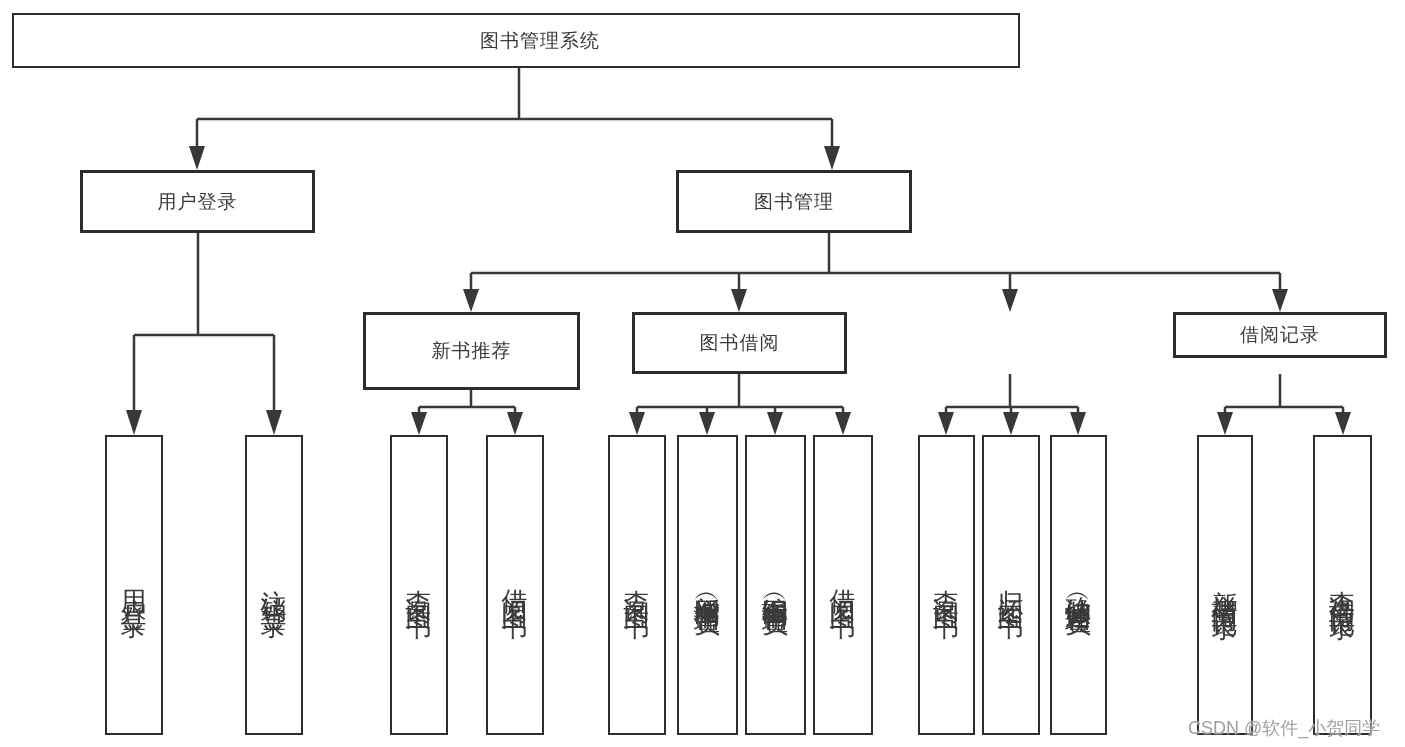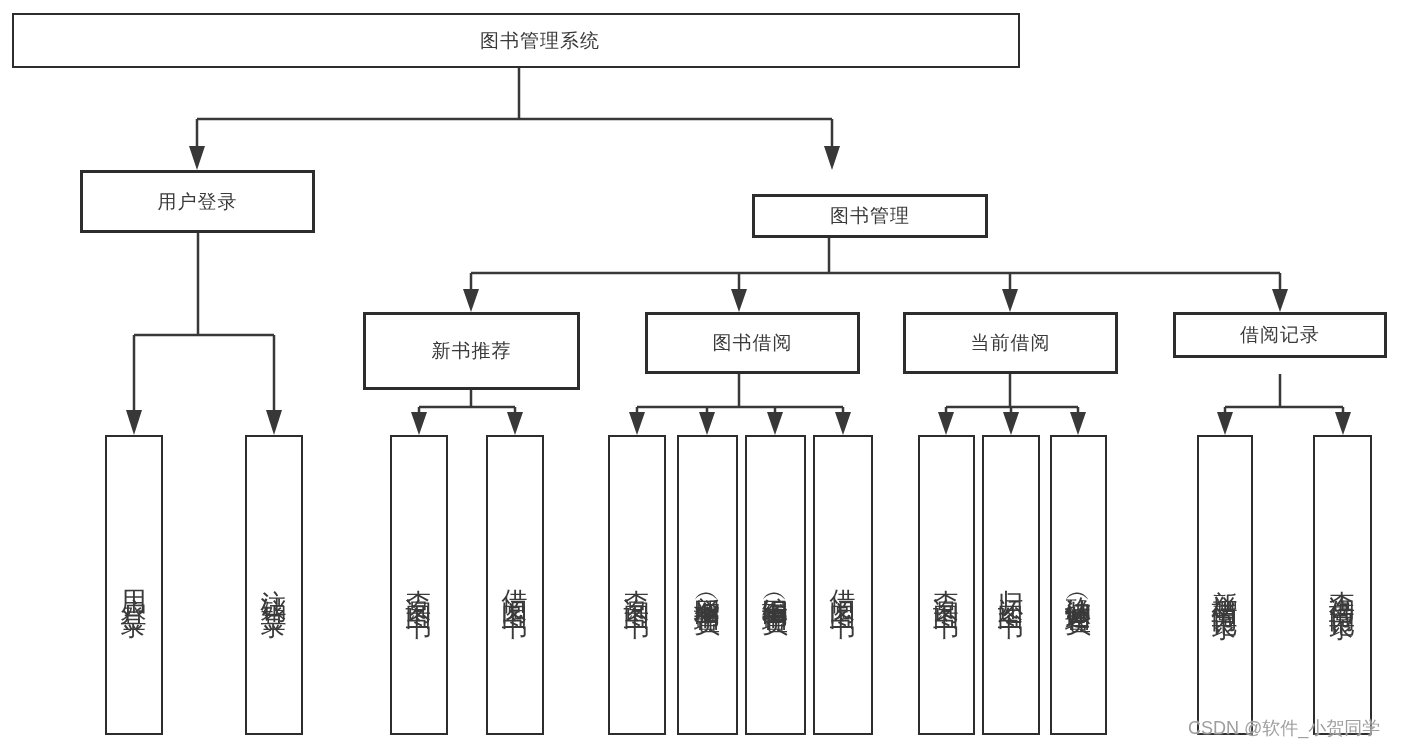--- a/index.html
+++ b/index.html
@@ -111,32 +111,29 @@
     <polygon points="1335,412 1351,412 1343,435"></polygon>
   </svg>
 
   <div class="hbox root" style="left:12px; top:13px; width:1008px; height:55px;">
     <span>图书管理系统</span>
   </div>
 
   <div class="hbox" style="left:80px; top:170px; width:235px; height:63px;">
     <span>用户登录</span>
   </div>
-  <div class="hbox" style="left:752px; top:170px; width:236px; height:44px;margin-top:24px;">
+  <div class="hbox" style="left:676px; top:170px; width:236px; height:63px;">
     <span>图书管理</span>
   </div>
 
   <div class="hbox" style="left:363px; top:312px; width:217px; height:78px;">
     <span>新书推荐</span>
   </div>
-  <div class="hbox" style="left:632px; top:312px; width:215px; height:62px;margin-left:13px;">
+  <div class="hbox" style="left:632px; top:312px; width:215px; height:62px;">
     <span>图书借阅</span>
-  </div>
-  <div class="hbox" style="left:903px; top:312px; width:215px; height:62px;">
-    <span>当前借阅</span>
   </div>
   <div class="hbox" style="left:1173px; top:312px; width:214px; height:46px;">
     <span>借阅记录</span>
   </div>
 
   <div class="leaf s4" style="left:105px; width:58px;">
     <span>用户登录</span>
   </div>
   <div class="leaf s4" style="left:245px; width:58px;">
     <span>注销登录</span>

